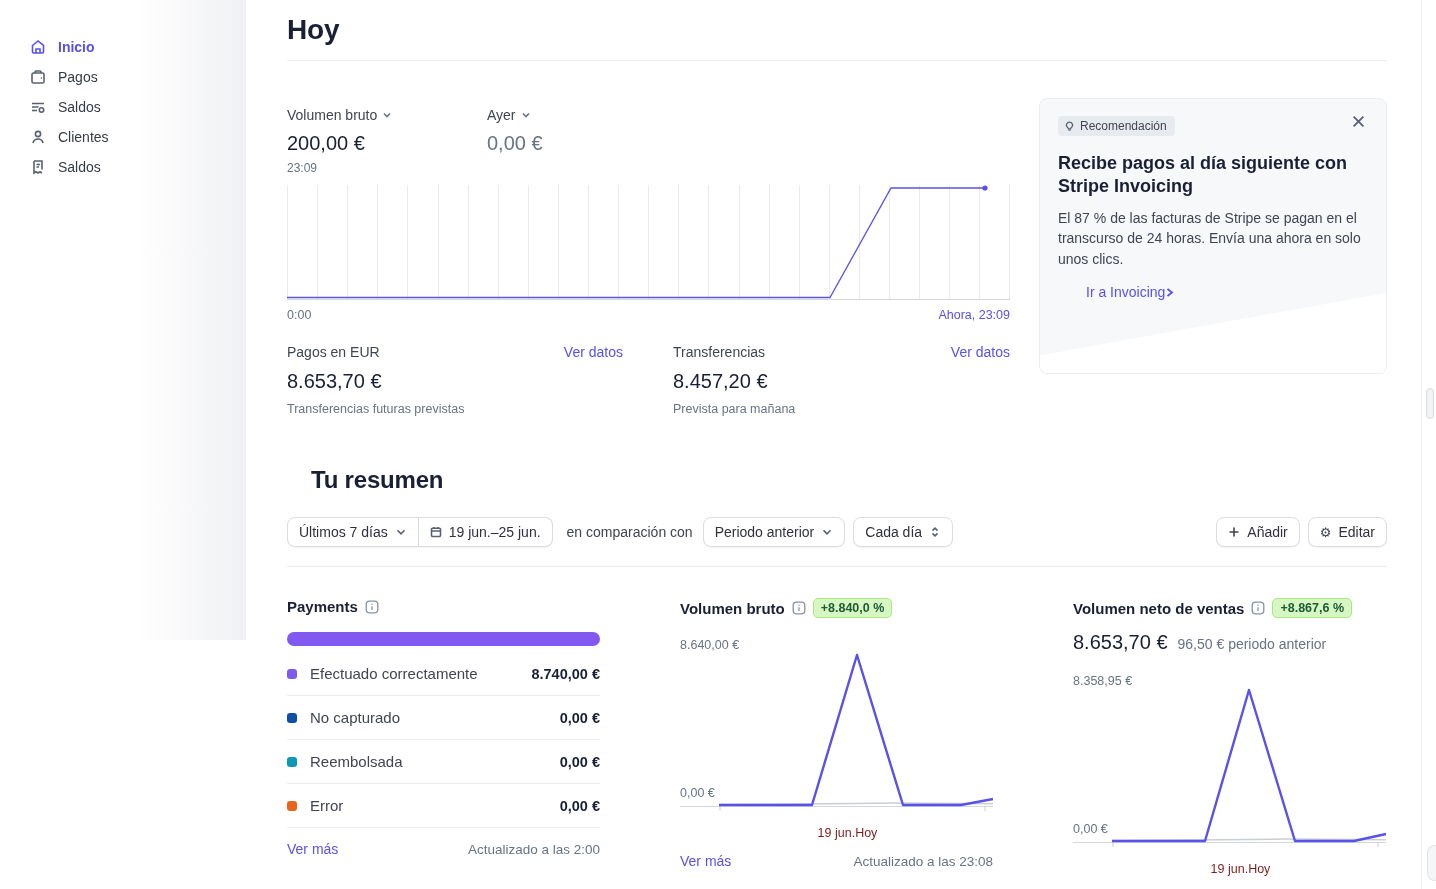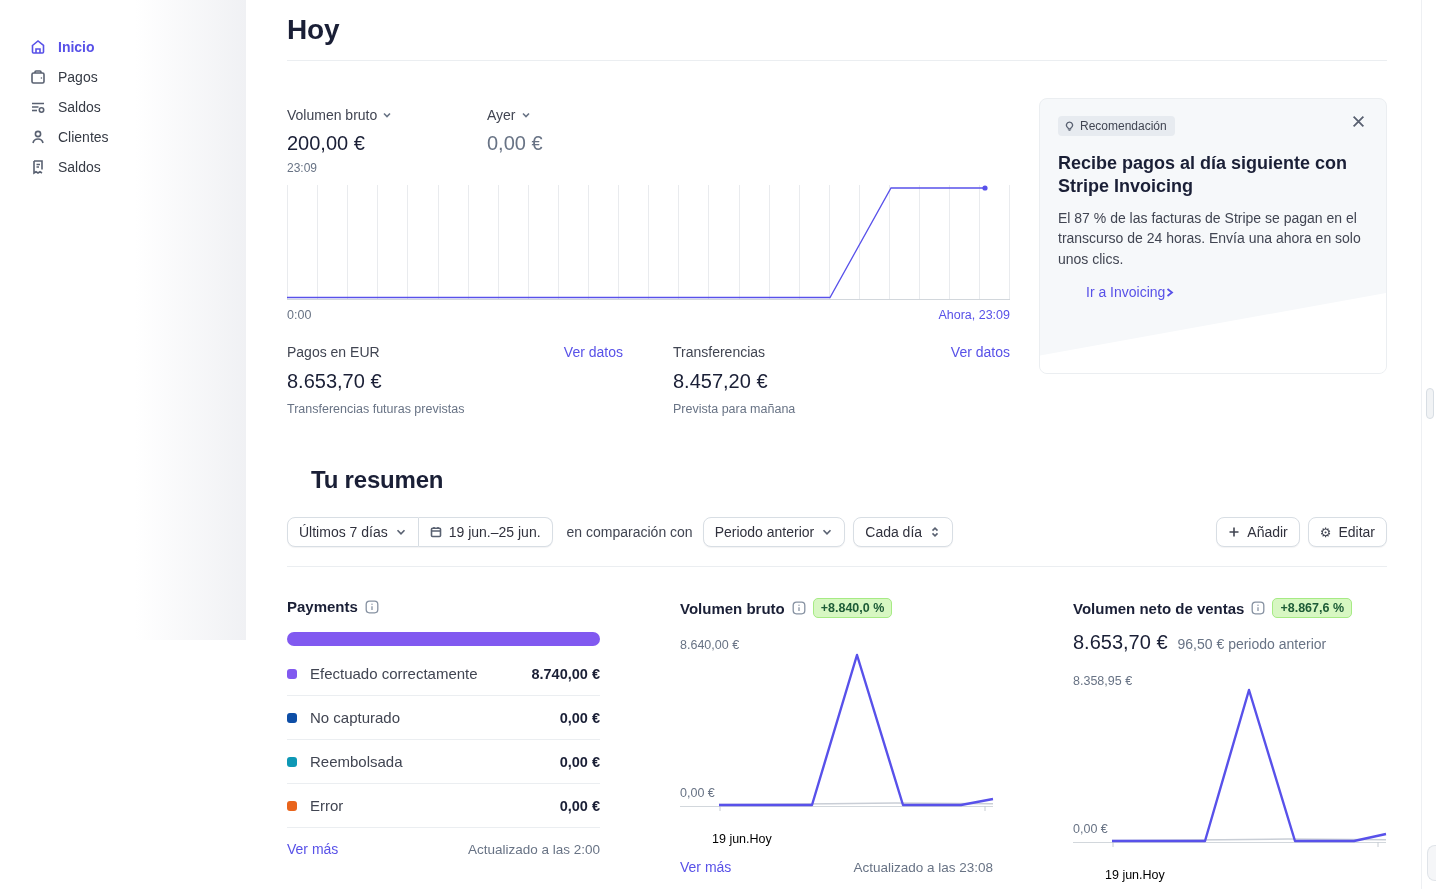--- a/index.html
+++ b/index.html
@@ -100,21 +100,21 @@
   .pay-label { font-size:15px; color:#414552; }
   .pay-val { margin-left:auto; font-size:14.5px; font-weight:700; color:#1a1f36; }
   .card-foot { display:flex; justify-content:space-between; align-items:center; margin-top:13px; }
   .updated { font-size:13.5px; color:#687385; }
 
   
   .mini { position:relative; height:170px; margin-top:22px; }
   .mini .ymax { position:absolute; left:0; top:-2px; font-size:12.5px; color:#687385; }
   .mini .ymin { position:absolute; left:0; bottom:10px; font-size:12.5px; color:#687385; }
   .mini svg { position:absolute; left:0; bottom:0; width:313px; height:170px; overflow:visible; }
-  .mini-x { display:flex; justify-content:flex-start; font-size:12.5px; color:#000000; margin-top:22px; padding:0 10px 0 32px; }
+  .mini-x { display:flex; justify-content:center; font-size:12.5px; color:#7f1d1d; margin-top:16px; padding:0 10px 0 32px; }
 
   
   .scroll-edge { position:absolute; left:1421px; top:0; height:889px; border-left:1px solid #eef0f3; }
   .scroll-thumb { position:absolute; left:1426px; top:388px; width:8px; height:31px;
     background:#f1f3f5; border:1px solid #d8dee4; border-radius:5px; }
   .float-widget { position:absolute; left:1427px; top:845px; width:18px; height:36px;
     background:#f5f6f8; border:1px solid #e0e4e9; border-right:none; border-radius:8px 0 0 8px; }
 </style>
 </head>
 <body>

